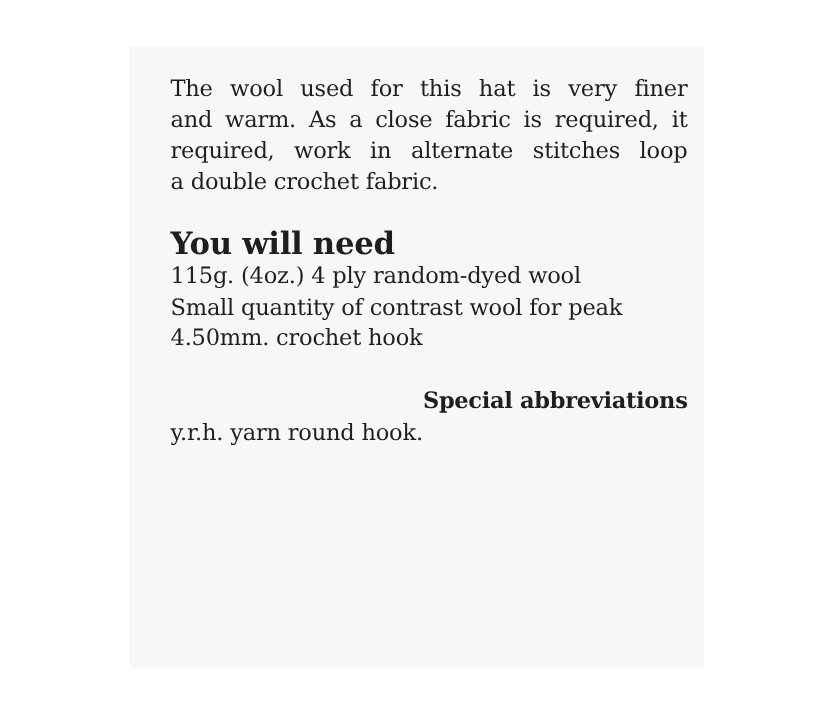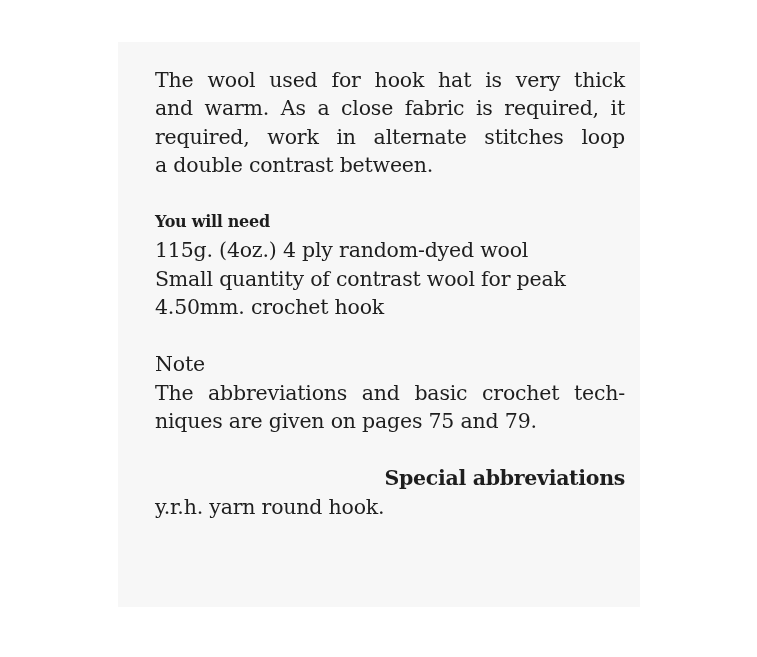--- a/index.html
+++ b/index.html
@@ -38,57 +38,52 @@
     }
     .justify {
       text-align: justify;
       text-align-last: justify;
     }
     .block {
       margin-bottom: 29px;
     }
     .heading-bold {
       font-weight: bold;
-      font-size: 16px;
+      font-size: 28px;
       letter-spacing: -0.3px;
     }
     .heading-plain {
       font-weight: normal;
     }
     .sp-heading {
       font-weight: bold;
       letter-spacing: -0.3px;
       text-align: right;
     }
   </style>
 </head>
 <body>
 
 <div class="page">
   <div class="content">
 
     <section class="block">
-      <span class="line justify">The wool used for hook hat is very thick</span>
+      <span class="line justify">The wool used for this hat is very finer</span>
       <span class="line justify">and warm. As a close fabric is required, it</span>
       <span class="line justify">required, work in alternate stitches loop</span>
-      <span class="line">a double contrast between.</span>
+      <span class="line">a double crochet fabric.</span>
     </section>
 
     <section class="block">
       <span class="line heading-bold">You will need</span>
       <span class="line">115g. (4oz.) 4 ply random-dyed wool</span>
       <span class="line">Small quantity of contrast wool for peak</span>
       <span class="line">4.50mm. crochet hook</span>
     </section>
 
-    <section class="block">
-      <span class="line heading-plain">Note</span>
-      <span class="line justify">The abbreviations and basic crochet tech-</span>
-      <span class="line">niques are given on pages 75 and 79.</span>
-    </section>
 
     <section>
       <span class="line sp-heading">Special abbreviations</span>
       <span class="line">y.r.h. yarn round hook.</span>
     </section>
 
   </div>
 </div>
 
 </body></html>

